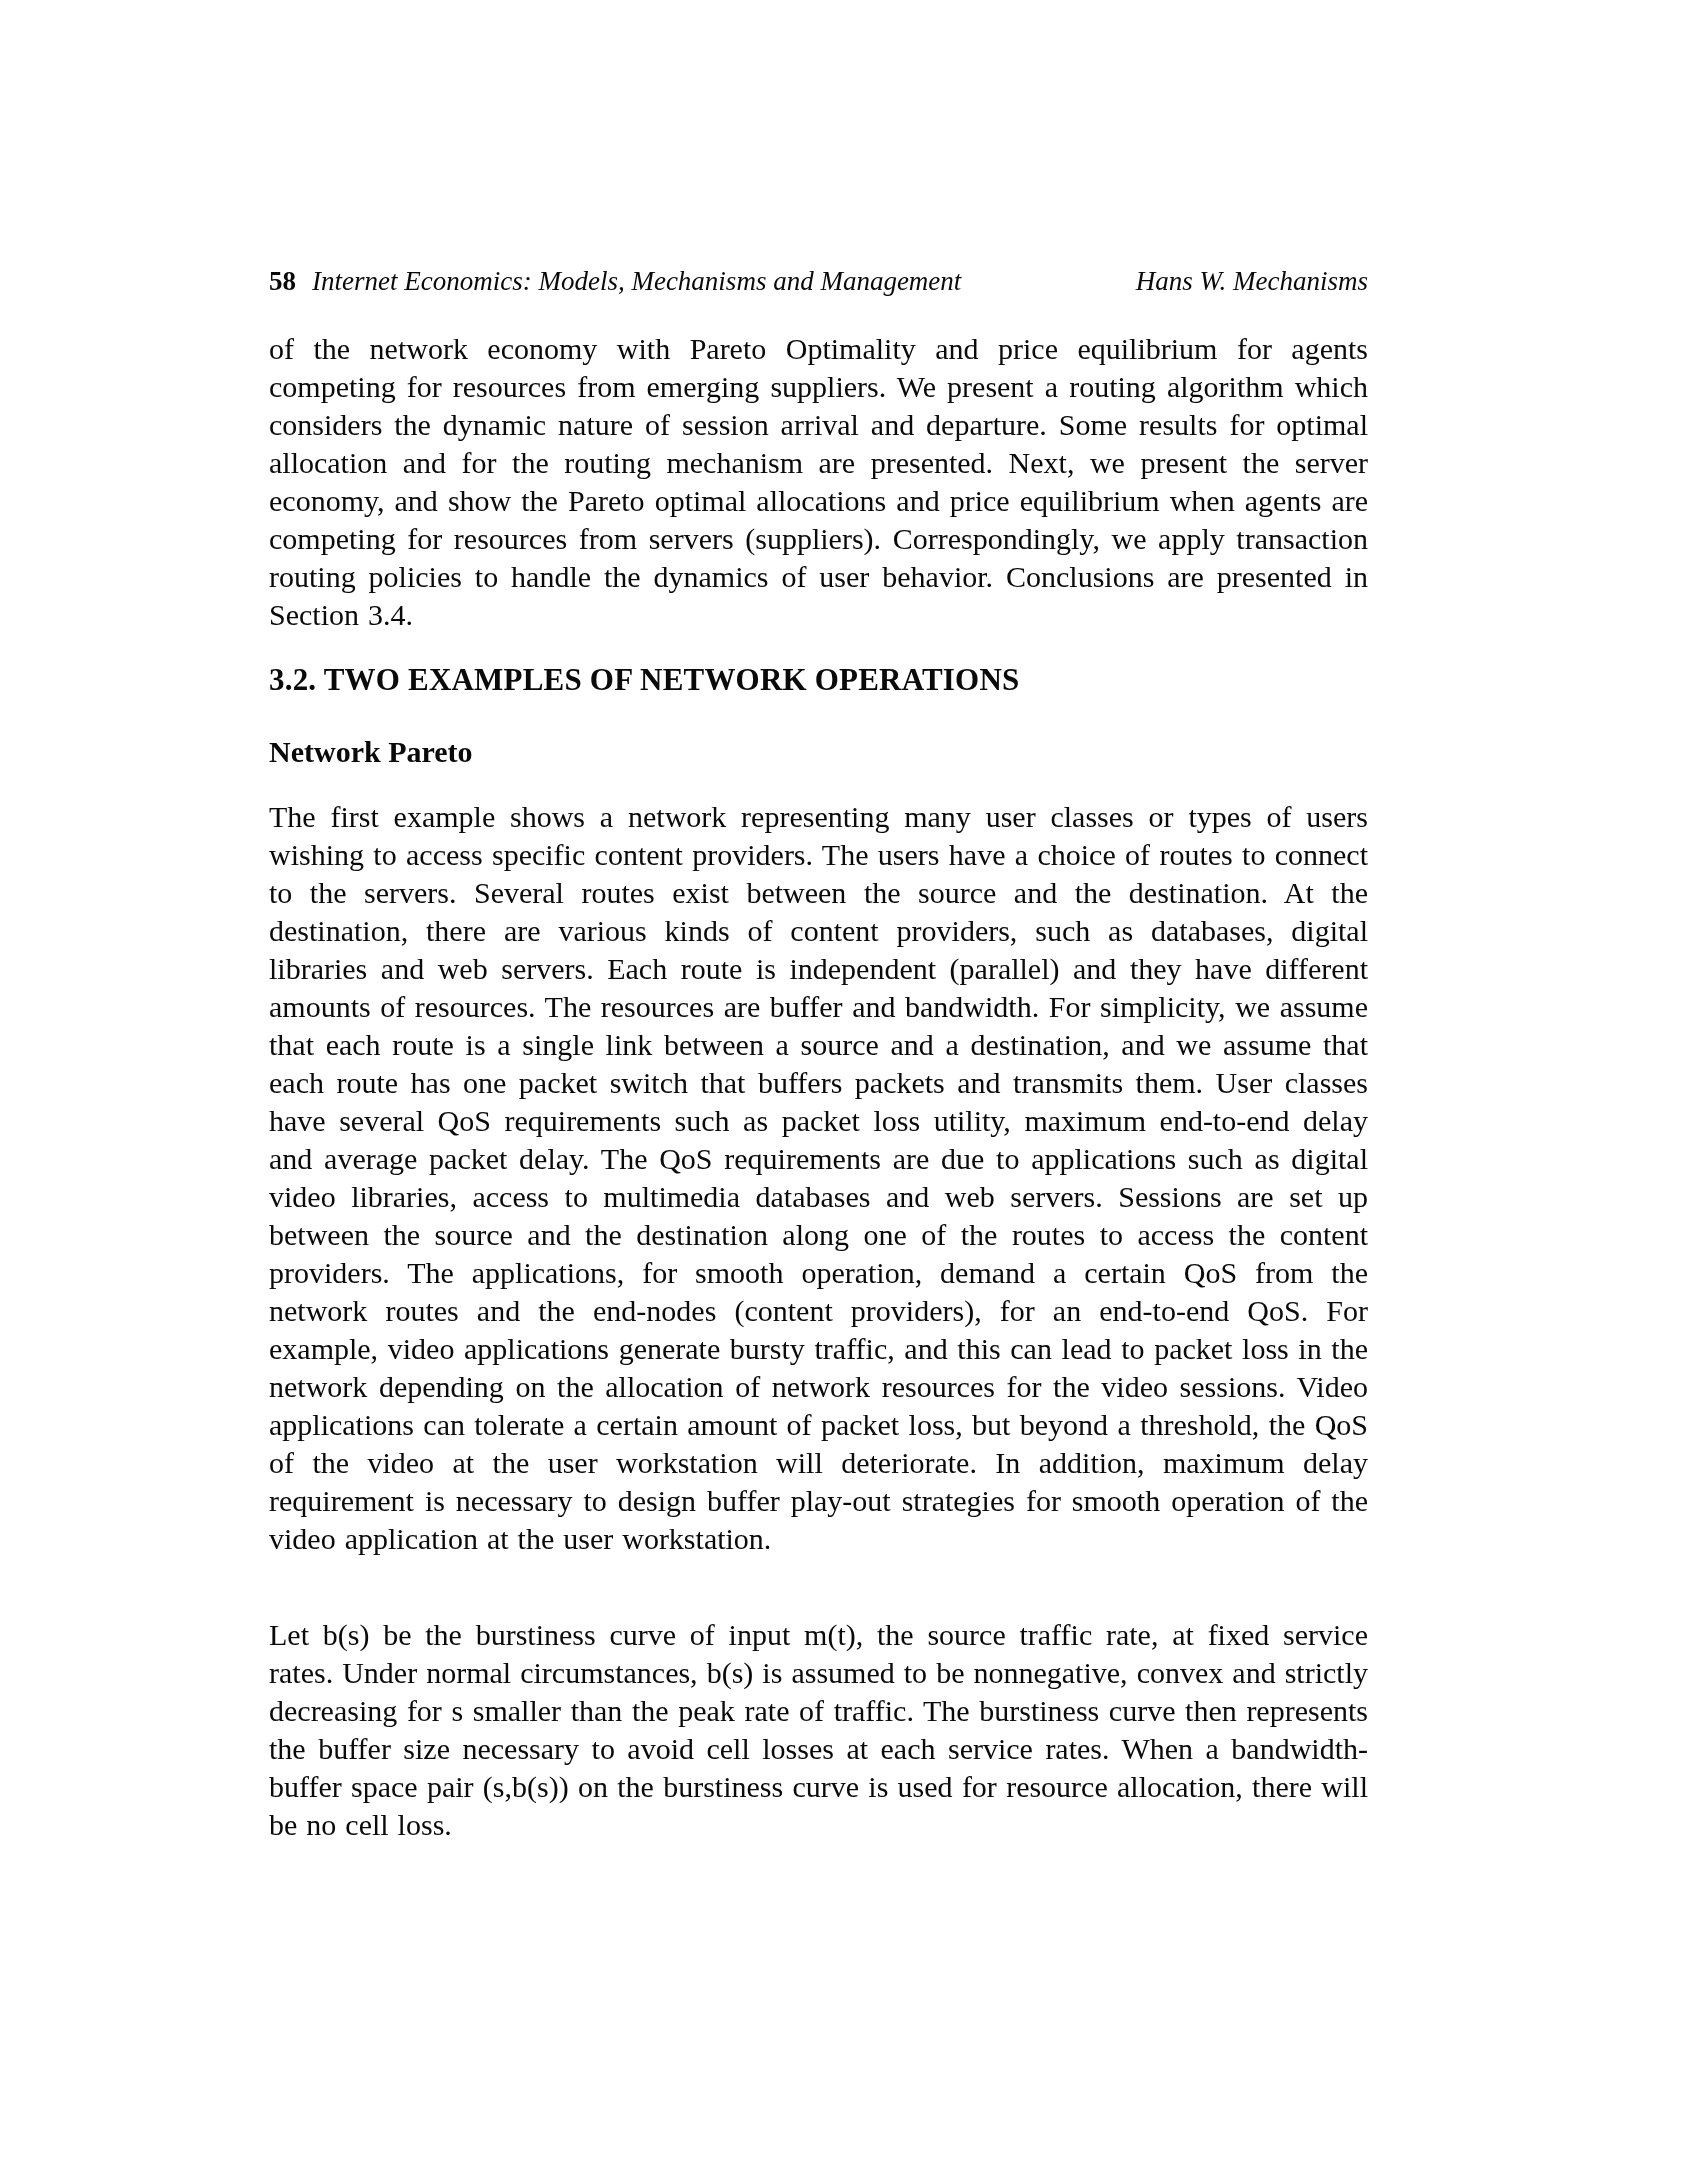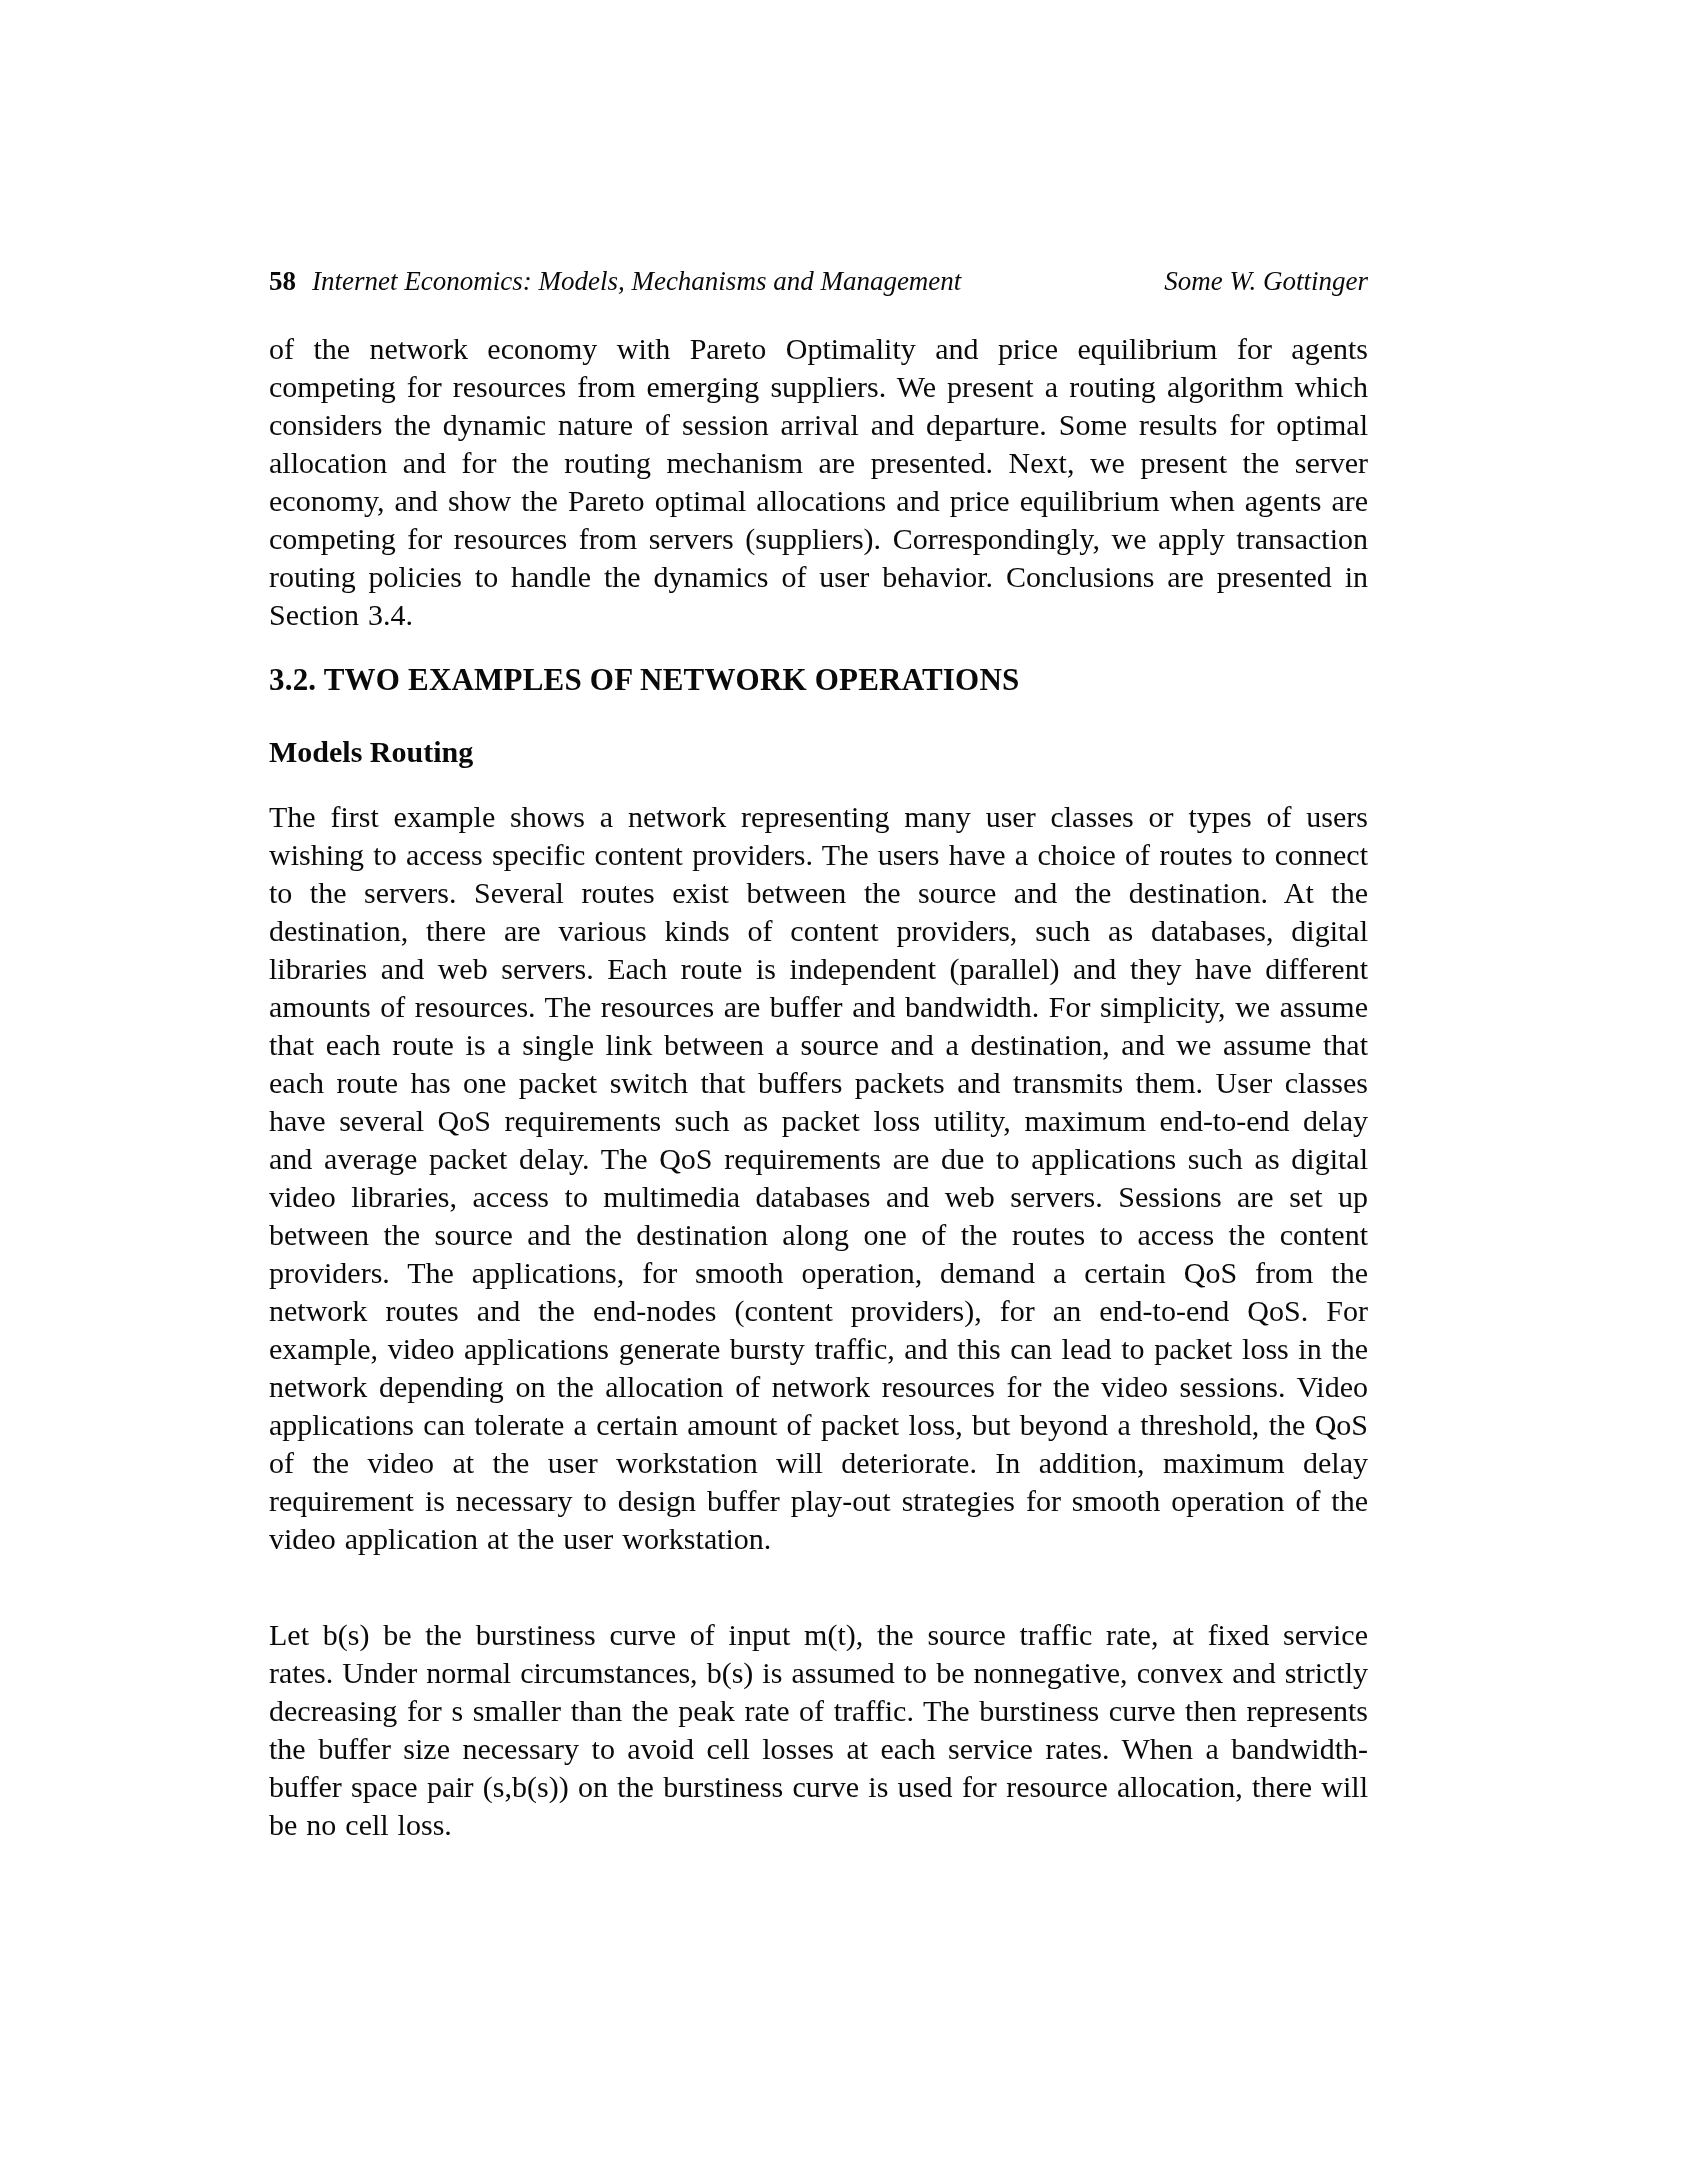--- a/index.html
+++ b/index.html
@@ -67,28 +67,28 @@
 <body>
 
 <div class="page">
   <div class="content">
 
     <div class="running-header">
       <div class="header-left">
         <span class="page-number">58</span>
         <span class="book-title">Internet Economics: Models, Mechanisms and Management</span>
       </div>
-      <span class="author">Some W. Gottinger</span>
+      <span class="author">Hans W. Mechanisms</span>
     </div>
 
     <p class="body-text para-first">of the network economy with Pareto Optimality and price equilibrium for agents competing for resources from emerging suppliers. We present a routing algorithm which considers the dynamic nature of session arrival and departure. Some results for optimal allocation and for the routing mechanism are presented. Next, we present the server economy, and show the Pareto optimal allocations and price equilibrium when agents are competing for resources from servers (suppliers). Correspondingly, we apply transaction routing policies to handle the dynamics of user behavior. Conclusions are presented in Section 3.4.</p>
 
     <h2 class="section-heading">3.2. TWO EXAMPLES OF NETWORK OPERATIONS</h2>
 
-    <h3 class="subsection-heading">Models Routing</h3>
+    <h3 class="subsection-heading">Network Pareto</h3>
 
     <p class="body-text para-after-heading">The first example shows a network representing many user classes or types of users wishing to access specific content providers. The users have a choice of routes to connect to the servers. Several routes exist between the source and the destination. At the destination, there are various kinds of content providers, such as databases, digital libraries and web servers. Each route is independent (parallel) and they have different amounts of resources. The resources are buffer and bandwidth. For simplicity, we assume that each route is a single link between a source and a destination, and we assume that each route has one packet switch that buffers packets and transmits them. User classes have several QoS requirements such as packet loss utility, maximum end-to-end delay and average packet delay. The QoS requirements are due to applications such as digital video libraries, access to multimedia databases and web servers. Sessions are set up between the source and the destination along one of the routes to access the content providers. The applications, for smooth operation, demand a certain QoS from the network routes and the end-nodes (content providers), for an end-to-end QoS. For example, video applications generate bursty traffic, and this can lead to packet loss in the network depending on the allocation of network resources for the video sessions. Video applications can tolerate a certain amount of packet loss, but beyond a threshold, the QoS of the video at the user workstation will deteriorate. In addition, maximum delay requirement is necessary to design buffer play-out strategies for smooth operation of the video application at the user workstation.</p>
 
     <p class="body-text para-gap">Let b(s) be the burstiness curve of input m(t), the source traffic rate, at fixed service rates. Under normal circumstances, b(s) is assumed to be nonnegative, convex and strictly decreasing for s smaller than the peak rate of traffic. The burstiness curve then represents the buffer size necessary to avoid cell losses at each service rates. When a bandwidth-buffer space pair (s,b(s)) on the burstiness curve is used for resource allocation, there will be no cell loss.</p>
 
   </div>
 </div>
 
 
 </body></html>

